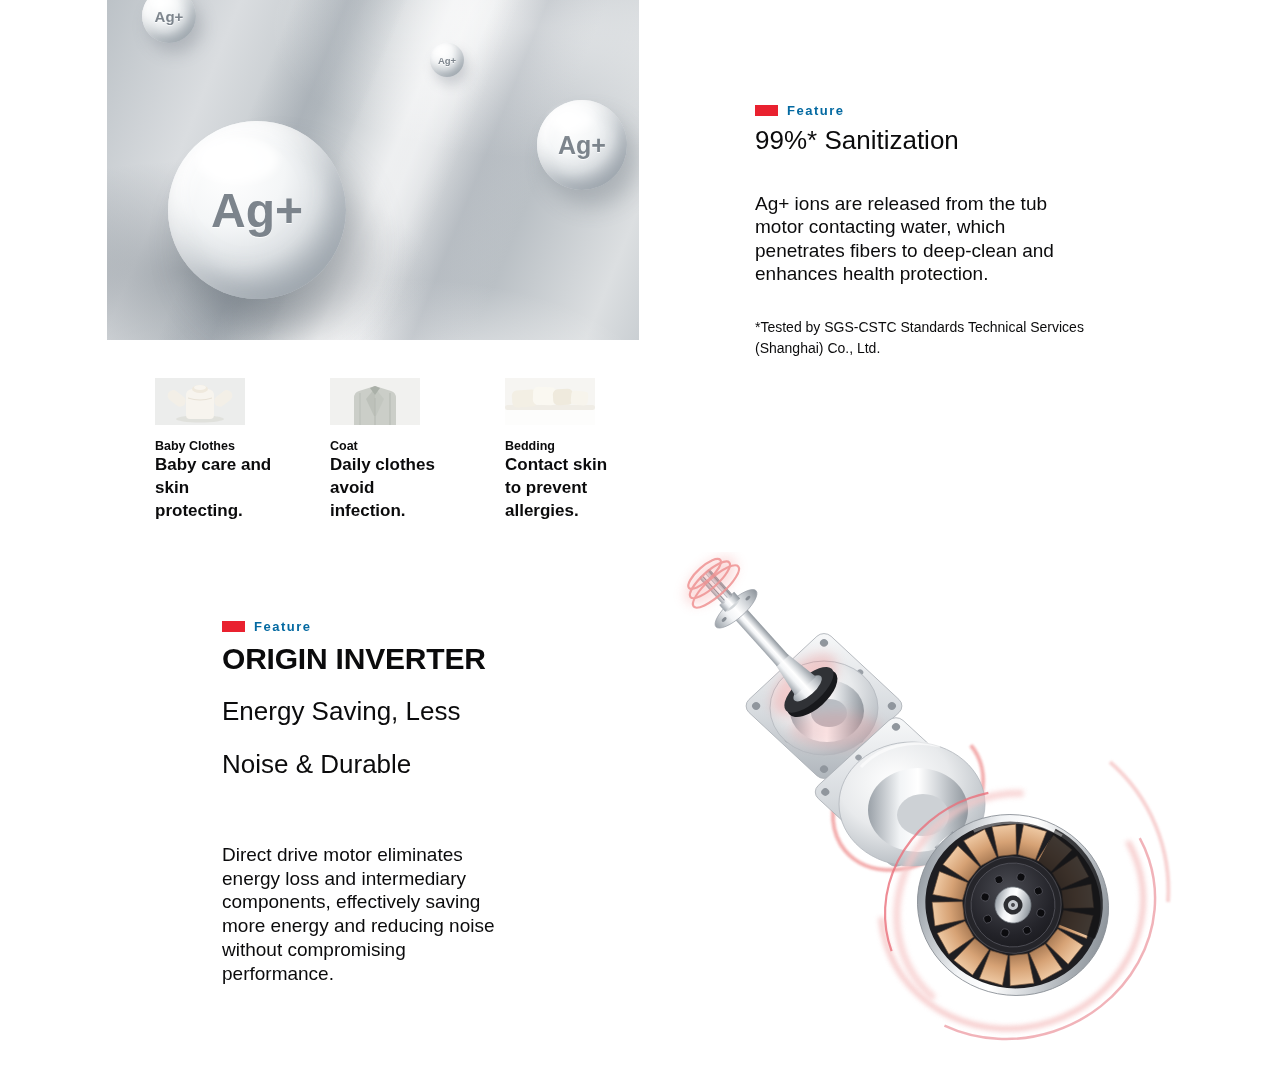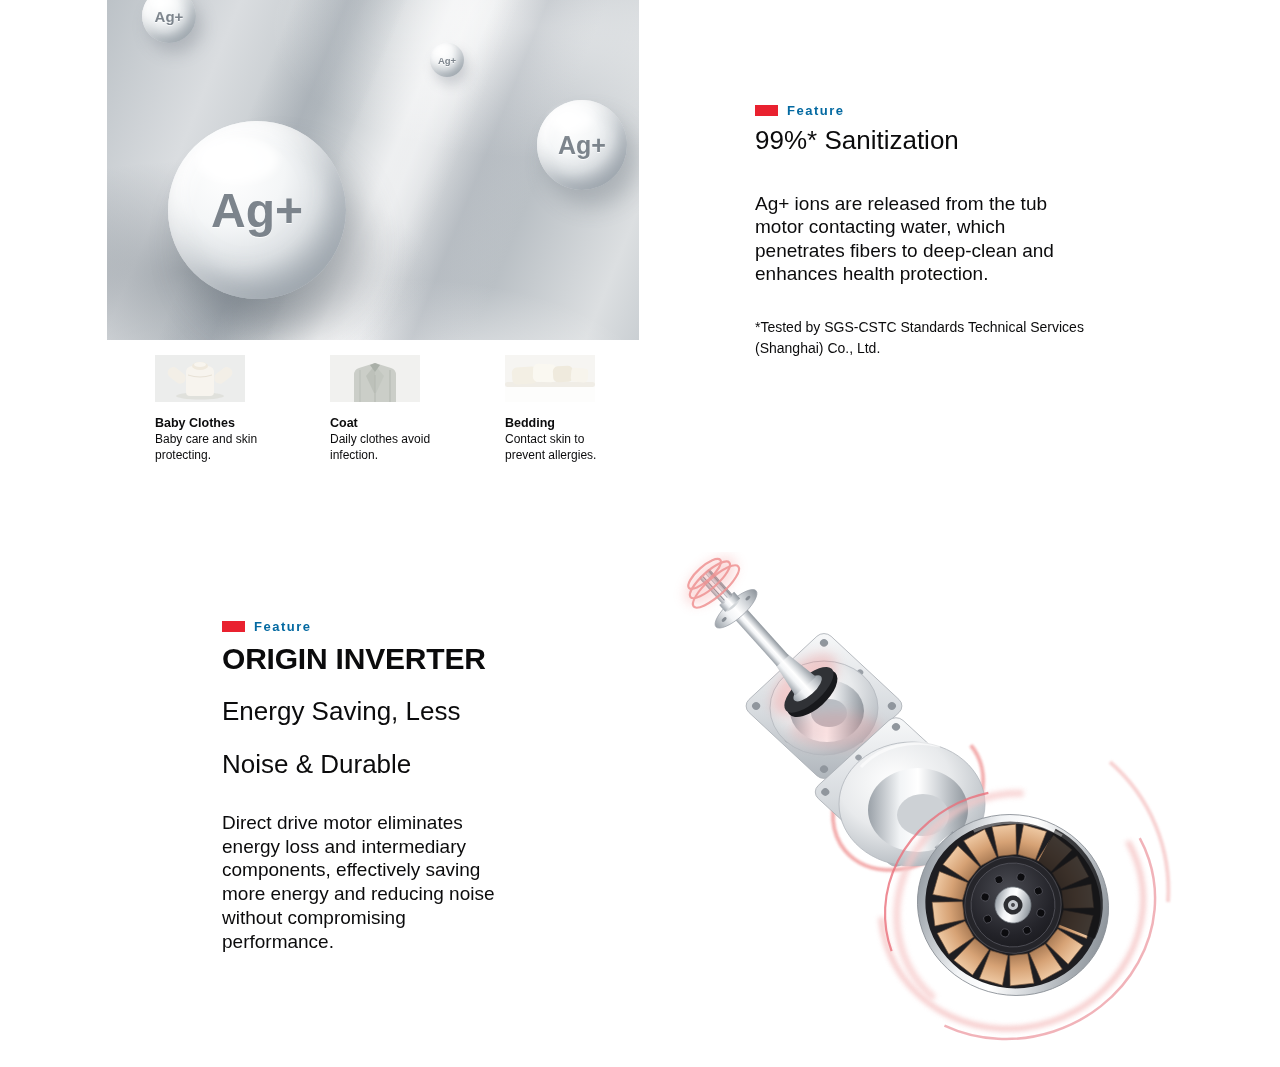--- a/index.html
+++ b/index.html
@@ -45,41 +45,41 @@
   .sphere-large { left:61px; top:121px; width:178px; height:178px; font-size:48px;
     box-shadow: inset -12px -18px 28px rgba(140,150,158,.55), inset 10px 12px 20px rgba(255,255,255,.95), 20px 34px 36px rgba(96,105,114,.38); }
   .sphere-tl    { left:35px; top:-11px; width:54px; height:54px; font-size:15px;
     box-shadow: inset -5px -7px 12px rgba(140,150,158,.5), inset 4px 5px 9px rgba(255,255,255,.95), 6px 10px 16px rgba(96,105,114,.28); }
   .sphere-tiny  { left:323px; top:43px; width:34px; height:34px; font-size:9.5px;
     box-shadow: inset -3px -5px 8px rgba(140,150,158,.5), inset 3px 4px 7px rgba(255,255,255,.95), 4px 8px 12px rgba(96,105,114,.25); }
   .sphere-right { left:430px; top:100px; width:90px; height:90px; font-size:25px;
     box-shadow: inset -7px -10px 16px rgba(140,150,158,.55), inset 6px 8px 12px rgba(255,255,255,.95), 10px 16px 22px rgba(96,105,114,.32); }
 
   
-  .cards { position:absolute; left:155px; top:355px; display:flex; gap:55px; }
+  .cards { position:absolute; left:155px; top:378px; display:flex; gap:55px; }
   .card  { width:120px; }
   .card-thumb { width:90px; height:47px; display:block; }
   .card-title { margin-top:14px; font-size:12.5px; font-weight:bold; line-height:1.15; }
-  .card-desc  { margin-top:1px; font-size:12px; line-height:1.34; width:118px; }
+  .card-desc  { margin-top:1px; font-size:17px; line-height:1.34; width:118px;font-weight:bold; }
 
   
   .badge-row { display:flex; align-items:center; gap:9px; }
   .badge-mark { width:23px; height:11px; background:#e9212f; }
   .badge-label { font-size:13px; font-weight:bold; color:#0369a1; letter-spacing:1.5px; }
 
   .col-ag { position:absolute; left:755px; top:103px; width:340px; }
   .col-ag .title { margin-top:17px; font-size:29px; font-weight:bold; letter-spacing:-.2px; line-height:1.1; }
   .col-ag .subtitle { margin-top:8px; font-size:26px; font-weight:normal; line-height:1.15; }
   .col-ag .body { margin-top:36px; font-size:19px; line-height:23.5px; width:322px; }
   .col-ag .footnote { margin-top:31px; font-size:14px; line-height:21px; width:340px; }
 
   .col-inv { position:absolute; left:222px; top:619px; width:310px; }
   .col-inv .title { margin-top:8px; font-size:30px; font-weight:bold; letter-spacing:-.2px; line-height:1.1; }
   .col-inv .subtitle { margin-top:10px; font-size:26px; font-weight:normal; line-height:53px; width:270px; }
-  .col-inv .body { margin-top:20px; font-size:19px; line-height:23.7px; width:292px; }
+  .col-inv .body { margin-top:52px; font-size:19px; line-height:23.7px; width:292px; }
 
   
   .motor { position:absolute; left:640px; top:552px; width:540px; height:500px; }
 </style>
 </head>
 <body>
 
 <div class="hero">
   <div class="sphere sphere-tl">
     <span>Ag+</span>

